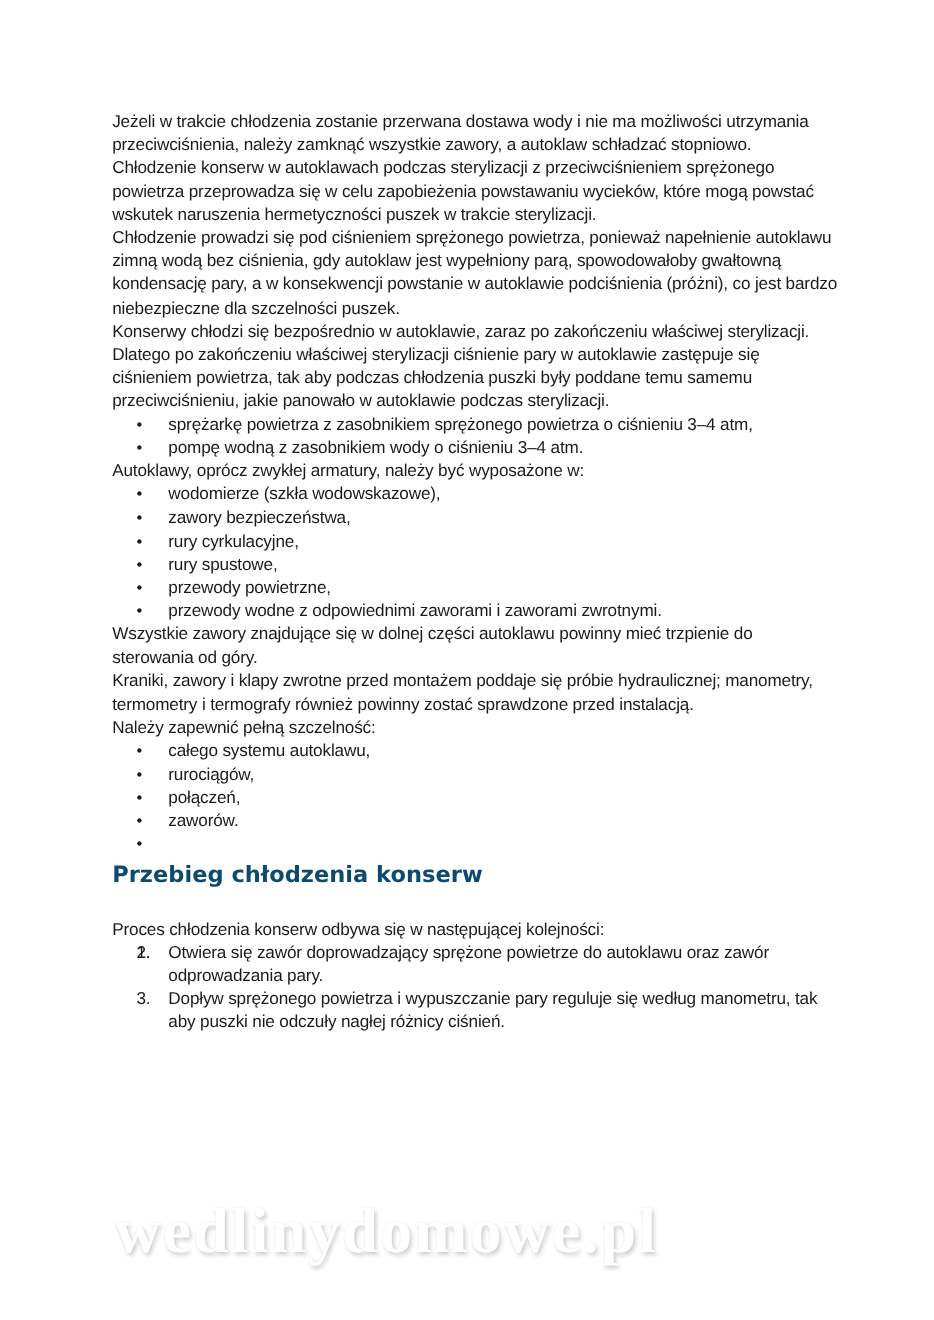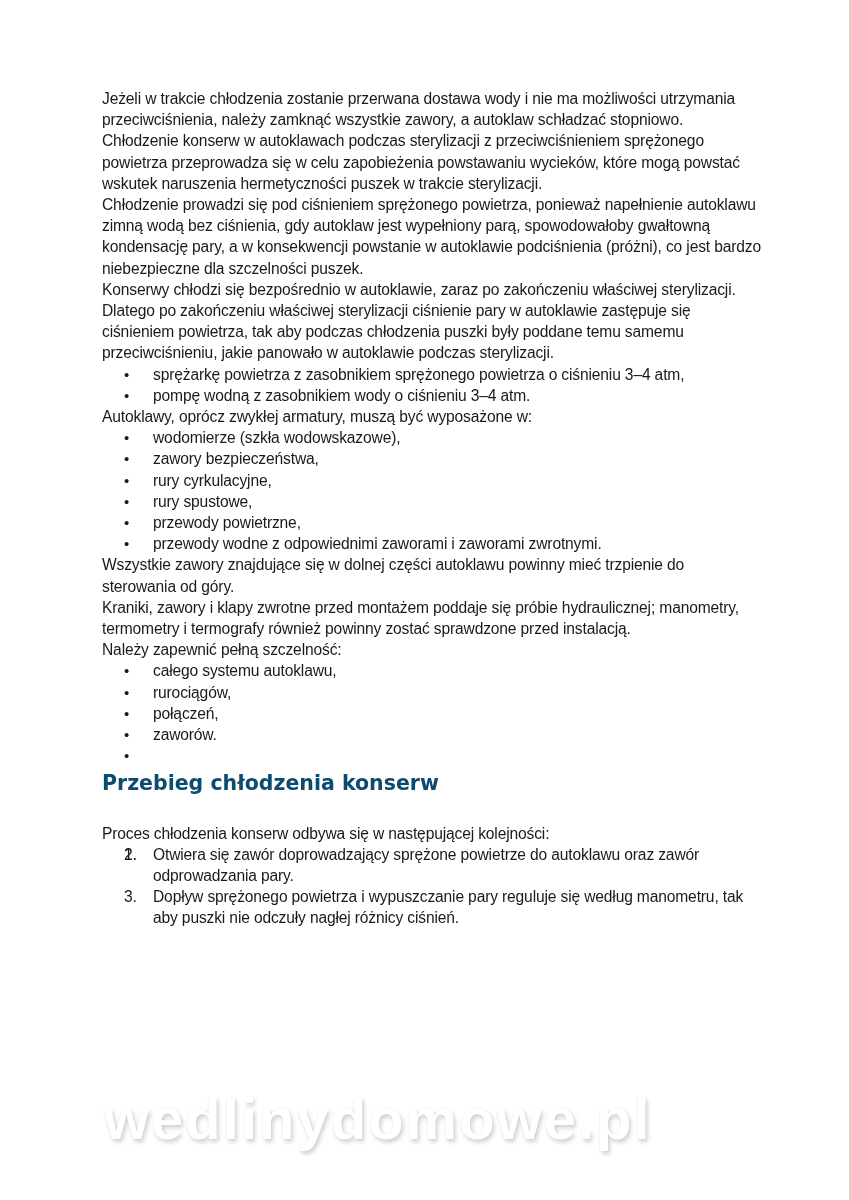--- a/index.html
+++ b/index.html
@@ -1,57 +1,57 @@
 <!DOCTYPE html>
 <html><head>
 <meta charset="utf-8">
 <style>
   html, body { margin: 0; padding: 0; }
   body {
     width: 849px; height: 1200px; background: #ffffff; position: relative; overflow: hidden;
     font-family: "Liberation Sans", sans-serif; color: #1a1a1a;
   }
-  .page { position: absolute; left: 102px; top: 88px; width: 660px; }
+  .page { position: absolute; left: 102px; top: 100px; width: 660px; }
   .para { font-size: 15.6px; line-height: 21.2px; margin: 0; letter-spacing: -0.15px; }
   ul.blist, ol.nlist { margin: 0; padding: 0; list-style: none; }
   ul.blist li, ol.nlist li {
     position: relative; padding-left: 51px; font-size: 15.6px; line-height: 21.2px; letter-spacing: -0.15px;
   }
   ul.blist li .bullet {
     position: absolute; left: 22px; top: 0; font-size: 15px;
   }
   ol.nlist li .num { position: absolute; left: 22px; top: 0; }
   .heading {
     font-family: "DejaVu Sans", sans-serif; font-weight: bold; font-size: 20.5px;
     margin: 0; line-height: 28px; padding-top: 2px; color: #0c4a6e;
   }
   .spacer { height: 26px; }
   .watermark {
     position: absolute; left: 104px; top: 1085px; width: 660px;
-    font-family: Liberation Sans, sans-serif; font-weight: bold; font-size: 58px;
+    font-family: Liberation Serif, serif; font-weight: bold; font-size: 58px;
     color: #ffffff; letter-spacing: 2px;
     text-shadow: 2px 3px 4px rgba(0,0,0,0.18), 0 0 2px rgba(0,0,0,0.08);
   }
 </style>
 </head>
 <body>
 
 <div class="page">
   <p class="para">Jeżeli w trakcie chłodzenia zostanie przerwana dostawa wody i nie ma możliwości utrzymania przeciwciśnienia, należy zamknąć wszystkie zawory, a autoklaw schładzać stopniowo.</p>
   <p class="para">Chłodzenie konserw w autoklawach podczas sterylizacji z przeciwciśnieniem sprężonego powietrza przeprowadza się w celu zapobieżenia powstawaniu wycieków, które mogą powstać wskutek naruszenia hermetyczności puszek w trakcie sterylizacji.</p>
   <p class="para">Chłodzenie prowadzi się pod ciśnieniem sprężonego powietrza, ponieważ napełnienie autoklawu zimną wodą bez ciśnienia, gdy autoklaw jest wypełniony parą, spowodowałoby gwałtowną kondensację pary, a w konsekwencji powstanie w autoklawie podciśnienia (próżni), co jest bardzo niebezpieczne dla szczelności puszek.</p>
   <p class="para">Konserwy chłodzi się bezpośrednio w autoklawie, zaraz po zakończeniu właściwej sterylizacji.</p>
   <p class="para">Dlatego po zakończeniu właściwej sterylizacji ciśnienie pary w autoklawie zastępuje się ciśnieniem powietrza, tak aby podczas chłodzenia puszki były poddane temu samemu przeciwciśnieniu, jakie panowało w autoklawie podczas sterylizacji.</p>
 
   <ul class="blist">
     <li><span class="bullet">•</span><span>sprężarkę powietrza z zasobnikiem sprężonego powietrza o ciśnieniu 3–4 atm,</span></li>
     <li><span class="bullet">•</span><span>pompę wodną z zasobnikiem wody o ciśnieniu 3–4 atm.</span></li>
   </ul>
 
-  <p class="para">Autoklawy, oprócz zwykłej armatury, muszą być wyposażone w:</p>
+  <p class="para">Autoklawy, oprócz zwykłej armatury, należy być wyposażone w:</p>
 
   <ul class="blist">
     <li><span class="bullet">•</span><span>wodomierze (szkła wodowskazowe),</span></li>
     <li><span class="bullet">•</span><span>zawory bezpieczeństwa,</span></li>
     <li><span class="bullet">•</span><span>rury cyrkulacyjne,</span></li>
     <li><span class="bullet">•</span><span>rury spustowe,</span></li>
     <li><span class="bullet">•</span><span>przewody powietrzne,</span></li>
     <li><span class="bullet">•</span><span>przewody wodne z odpowiednimi zaworami i zaworami zwrotnymi.</span></li>
   </ul>
 

